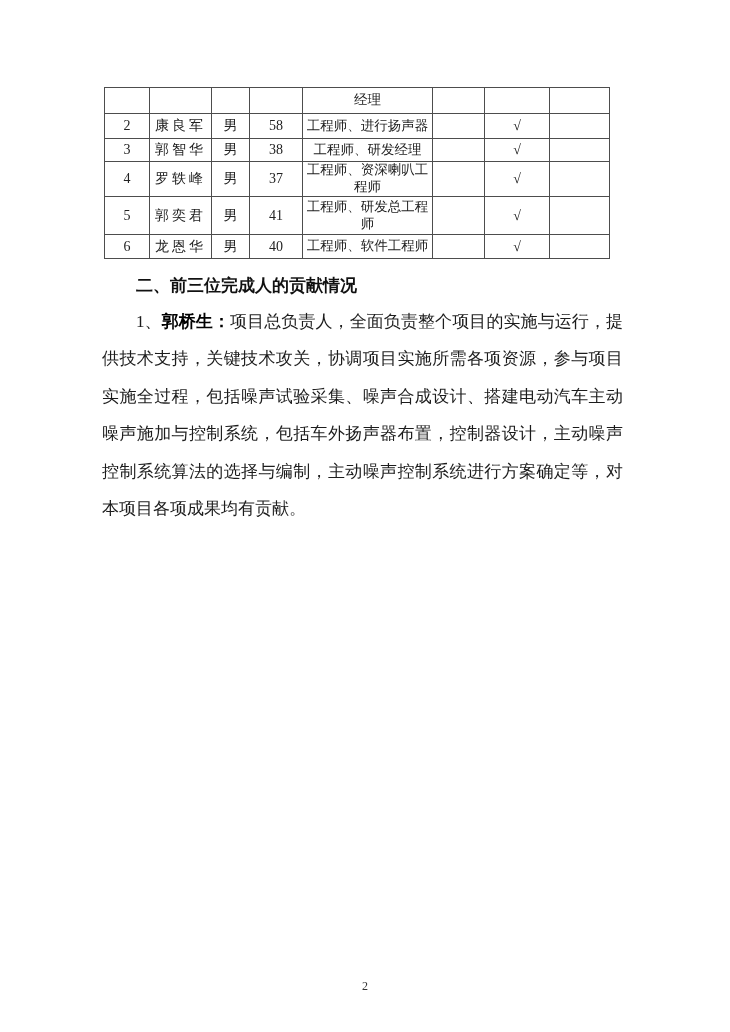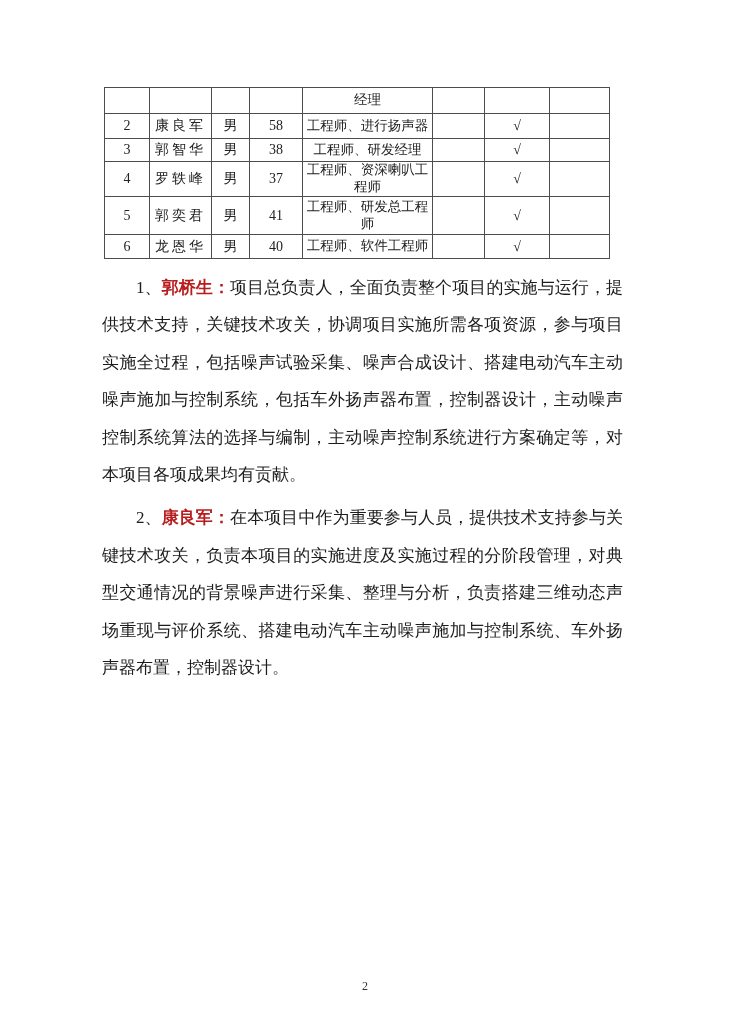--- a/index.html
+++ b/index.html
@@ -63,21 +63,21 @@
     color: #111;
   }
   p.body-para {
     font-size: 17px;
     line-height: 2.2;
     text-align: justify;
     text-indent: 2em;
     margin: 0 0 6px 0;
     color: #1c1c1c;
   }
-  p.body-para b { font-weight: bold; color: #b91c1c; }
+  p.body-para b { font-weight: bold; color: #000000; }
 
   
   .page-number {
     position: absolute;
     top: 979px;
     left: 0;
     width: 100%;
     text-align: center;
     font-size: 12px;
     color: #333;
@@ -159,22 +159,22 @@
           <td class="title-cell">工程师、软件工程师</td>
           <td></td>
           <td class="check-cell">√</td>
           <td></td>
         </tr>
       </tbody>
     </table>
   </div>
 
   <div class="text-area">
+    <h2 class="section-heading">二、前三位完成人的贡献情况</h2>
 
     <p class="body-para"><span>1、</span><b>郭桥生：</b><span>项目总负责人，全面负责整个项目的实施与运行，提供技术支持，关键技术攻关，协调项目实施所需各项资源，参与项目实施全过程，包括噪声试验采集、噪声合成设计、搭建电动汽车主动噪声施加与控制系统，包括车外扬声器布置，控制器设计，主动噪声控制系统算法的选择与编制，主动噪声控制系统进行方案确定等，对本项目各项成果均有贡献。</span></p>
 
-    <p class="body-para"><span>2、</span><b>康良军：</b><span>在本项目中作为重要参与人员，提供技术支持参与关键技术攻关，负责本项目的实施进度及实施过程的分阶段管理，对典型交通情况的背景噪声进行采集、整理与分析，负责搭建三维动态声场重现与评价系统、搭建电动汽车主动噪声施加与控制系统、车外扬声器布置，控制器设计。</span></p>
 
   </div>
 
   <div class="page-number">2</div>
 
 </div>
 
 </body></html>

